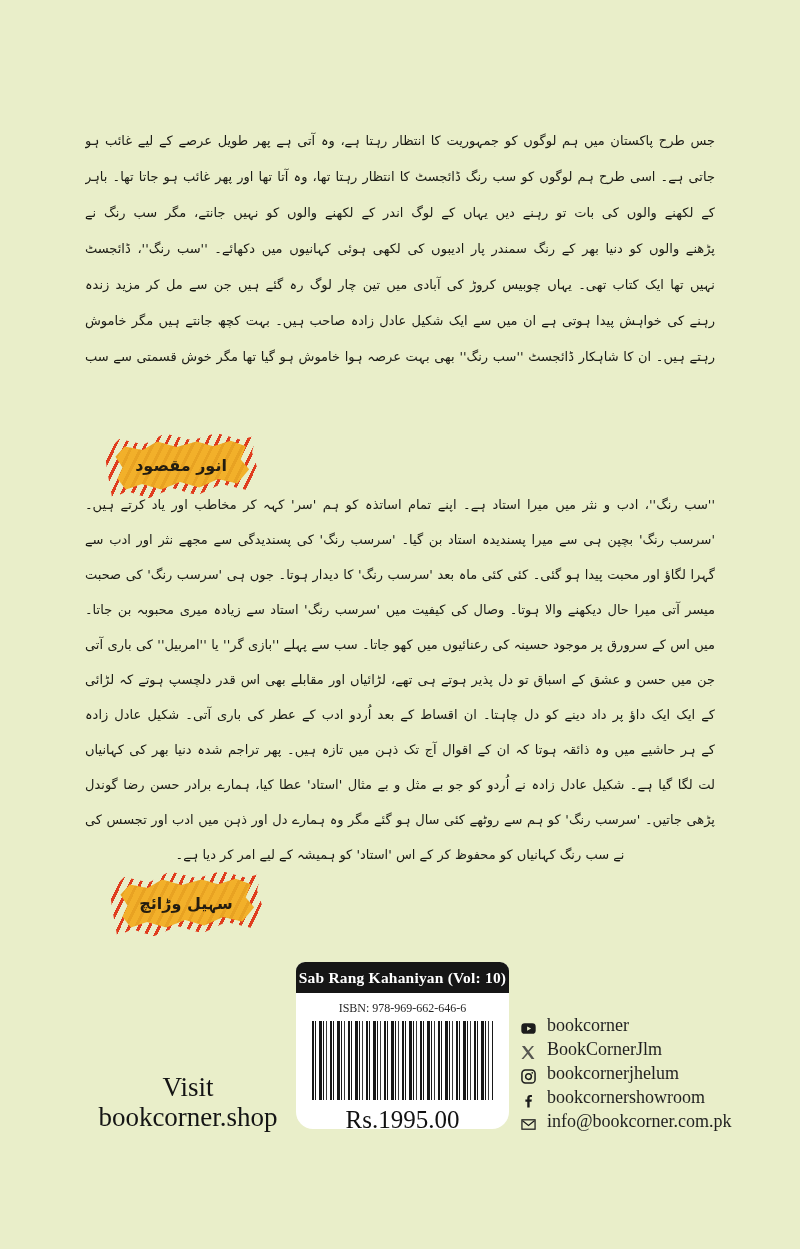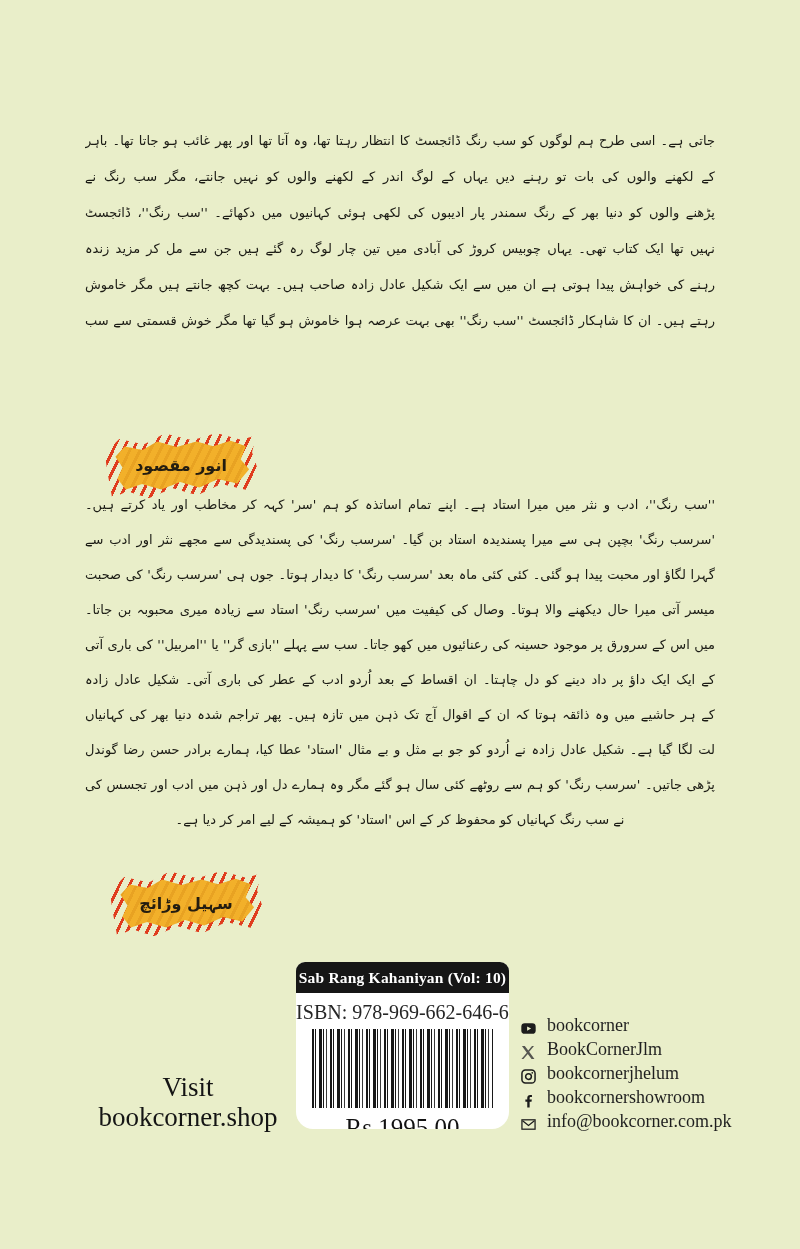--- a/index.html
+++ b/index.html
@@ -30,21 +30,21 @@
   .sig .sig-name{position:absolute;inset:0;display:flex;align-items:center;justify-content:center;
       direction:rtl;font-family:"DejaVu Sans",sans-serif;font-weight:bold;
       font-size:16px;color:#241d10;}
 
   
   .barcode-box{position:absolute;left:296px;top:962px;width:213px;height:167px;
       background:#ffffff;border-radius:9px 9px 17px 17px;overflow:hidden;}
   .barcode-title{height:31px;background:#161616;color:#ffffff;
       display:flex;align-items:center;justify-content:center;
       font-weight:bold;font-size:15.5px;letter-spacing:.2px;}
-  .isbn-line{margin-top:8px;text-align:center;font-size:20px;color:#262626;}
+  .isbn-line{margin-top:8px;text-align:center;font-size:12px;color:#262626;}
   .bars{margin:5px auto 0 auto;width:181px;height:79px;
       background:repeating-linear-gradient(90deg,
         #181818 0 2px,#ffffff 2px 3px,
         #181818 3px 4px,#ffffff 4px 7px,
         #181818 7px 10px,#ffffff 10px 11px,
         #181818 11px 12px,#ffffff 12px 14px,
         #3a3a3a 14px 15px,#ffffff 15px 18px);}
   .price-line{margin-top:6px;text-align:center;font-size:25px;color:#111111;}
 
   
@@ -57,40 +57,42 @@
   
   .visit{position:absolute;left:78px;top:1072px;width:220px;text-align:center;
       color:#141414;font-size:27px;line-height:30px;}
 </style>
 </head>
 <body>
 
 <div class="page">
 
   <div class="urdu-block" id="para1" style="top:123px;" lang="ur">
+    <div class="u-line">جس طرح پاکستان میں ہم لوگوں کو جمہوریت کا انتظار رہتا ہے، وہ آتی ہے پھر طویل عرصے کے لیے غائب ہو</div>
     <div class="u-line">جاتی ہے۔ اسی طرح ہم لوگوں کو سب رنگ ڈائجسٹ کا انتظار رہتا تھا، وہ آتا تھا اور پھر غائب ہو جاتا تھا۔ باہر</div>
     <div class="u-line">کے لکھنے والوں کی بات تو رہنے دیں یہاں کے لوگ اندر کے لکھنے والوں کو نہیں جانتے، مگر سب رنگ نے</div>
     <div class="u-line">پڑھنے والوں کو دنیا بھر کے رنگ سمندر پار ادیبوں کی لکھی ہوئی کہانیوں میں دکھائے۔ ''سب رنگ''، ڈائجسٹ</div>
     <div class="u-line">نہیں تھا ایک کتاب تھی۔ یہاں چوبیس کروڑ کی آبادی میں تین چار لوگ رہ گئے ہیں جن سے مل کر مزید زندہ</div>
     <div class="u-line">رہنے کی خواہش پیدا ہوتی ہے ان میں سے ایک شکیل عادل زادہ صاحب ہیں۔ بہت کچھ جانتے ہیں مگر خاموش</div>
     <div class="u-line">رہتے ہیں۔ ان کا شاہکار ڈائجسٹ ''سب رنگ'' بھی بہت عرصہ ہوا خاموش ہو گیا تھا مگر خوش قسمتی سے سب رنگ</div>
   </div>
 
   <div class="sig" style="left:113px;top:440px;">
     <div class="scribble-red"></div>
     <div class="blob-yellow"></div>
     <div class="sig-name" lang="ur">انور مقصود</div>
   </div>
 
   <div class="urdu-block" id="para2" style="top:487px;" lang="ur">
     <div class="u-line">''سب رنگ''، ادب و نثر میں میرا استاد ہے۔ اپنے تمام اساتذہ کو ہم 'سر' کہہ کر مخاطب اور یاد کرتے ہیں۔</div>
     <div class="u-line">'سرسب رنگ' بچپن ہی سے میرا پسندیدہ استاد بن گیا۔ 'سرسب رنگ' کی پسندیدگی سے مجھے نثر اور ادب سے</div>
     <div class="u-line">گہرا لگاؤ اور محبت پیدا ہو گئی۔ کئی کئی ماہ بعد 'سرسب رنگ' کا دیدار ہوتا۔ جوں ہی 'سرسب رنگ' کی صحبت مجھے</div>
     <div class="u-line">میسر آتی میرا حال دیکھنے والا ہوتا۔ وصال کی کیفیت میں 'سرسب رنگ' استاد سے زیادہ میری محبوبہ بن جاتا۔</div>
     <div class="u-line">میں اس کے سرورق پر موجود حسینہ کی رعنائیوں میں کھو جاتا۔ سب سے پہلے ''بازی گر'' یا ''امربیل'' کی باری آتی</div>
+    <div class="u-line">جن میں حسن و عشق کے اسباق تو دل پذیر ہوتے ہی تھے، لڑائیاں اور مقابلے بھی اس قدر دلچسپ ہوتے کہ لڑائی</div>
     <div class="u-line">کے ایک ایک داؤ پر داد دینے کو دل چاہتا۔ ان اقساط کے بعد اُردو ادب کے عطر کی باری آتی۔ شکیل عادل زادہ</div>
     <div class="u-line">کے ہر حاشیے میں وہ ذائقہ ہوتا کہ ان کے اقوال آج تک ذہن میں تازہ ہیں۔ پھر تراجم شدہ دنیا بھر کی کہانیاں</div>
     <div class="u-line">لت لگا گیا ہے۔ شکیل عادل زادہ نے اُردو کو جو بے مثل و بے مثال 'استاد' عطا کیا، ہمارے برادر حسن رضا گوندل</div>
     <div class="u-line">پڑھی جاتیں۔ 'سرسب رنگ' کو ہم سے روٹھے کئی سال ہو گئے مگر وہ ہمارے دل اور ذہن میں ادب اور تجسس کی</div>
     <div class="u-line center">نے سب رنگ کہانیاں کو محفوظ کر کے اس 'استاد' کو ہمیشہ کے لیے امر کر دیا ہے۔</div>
   </div>
 
   <div class="sig" style="left:118px;top:878px;">
     <div class="scribble-red"></div>
     <div class="blob-yellow"></div>

